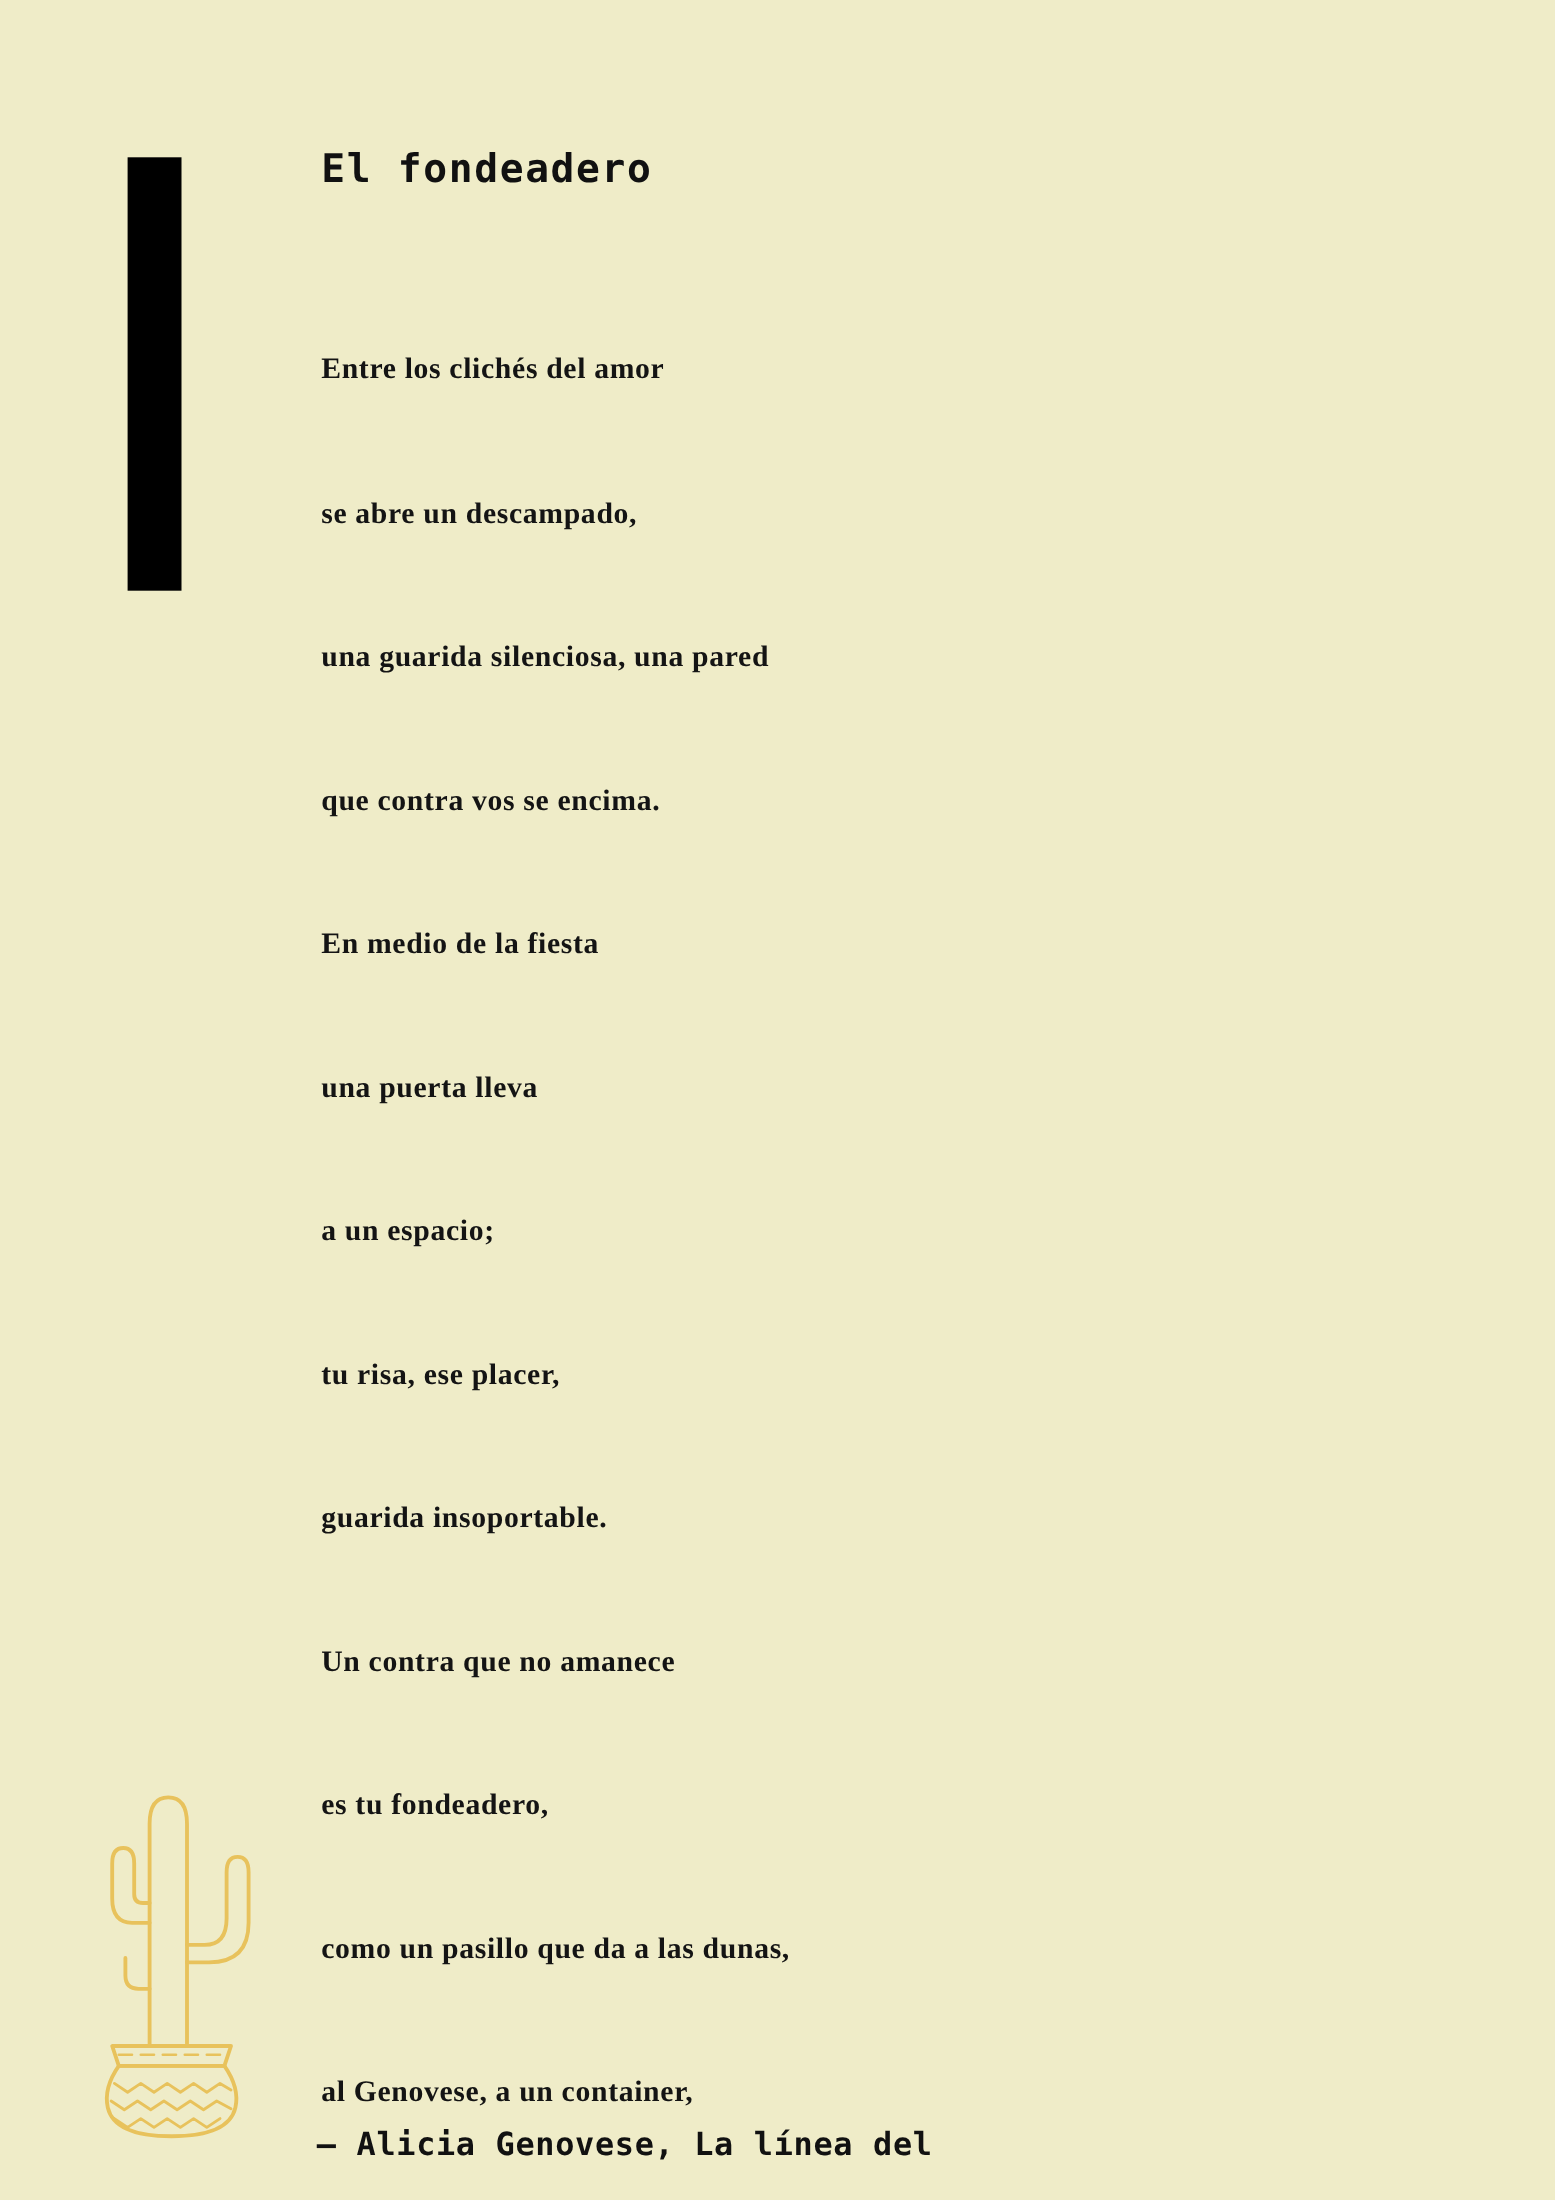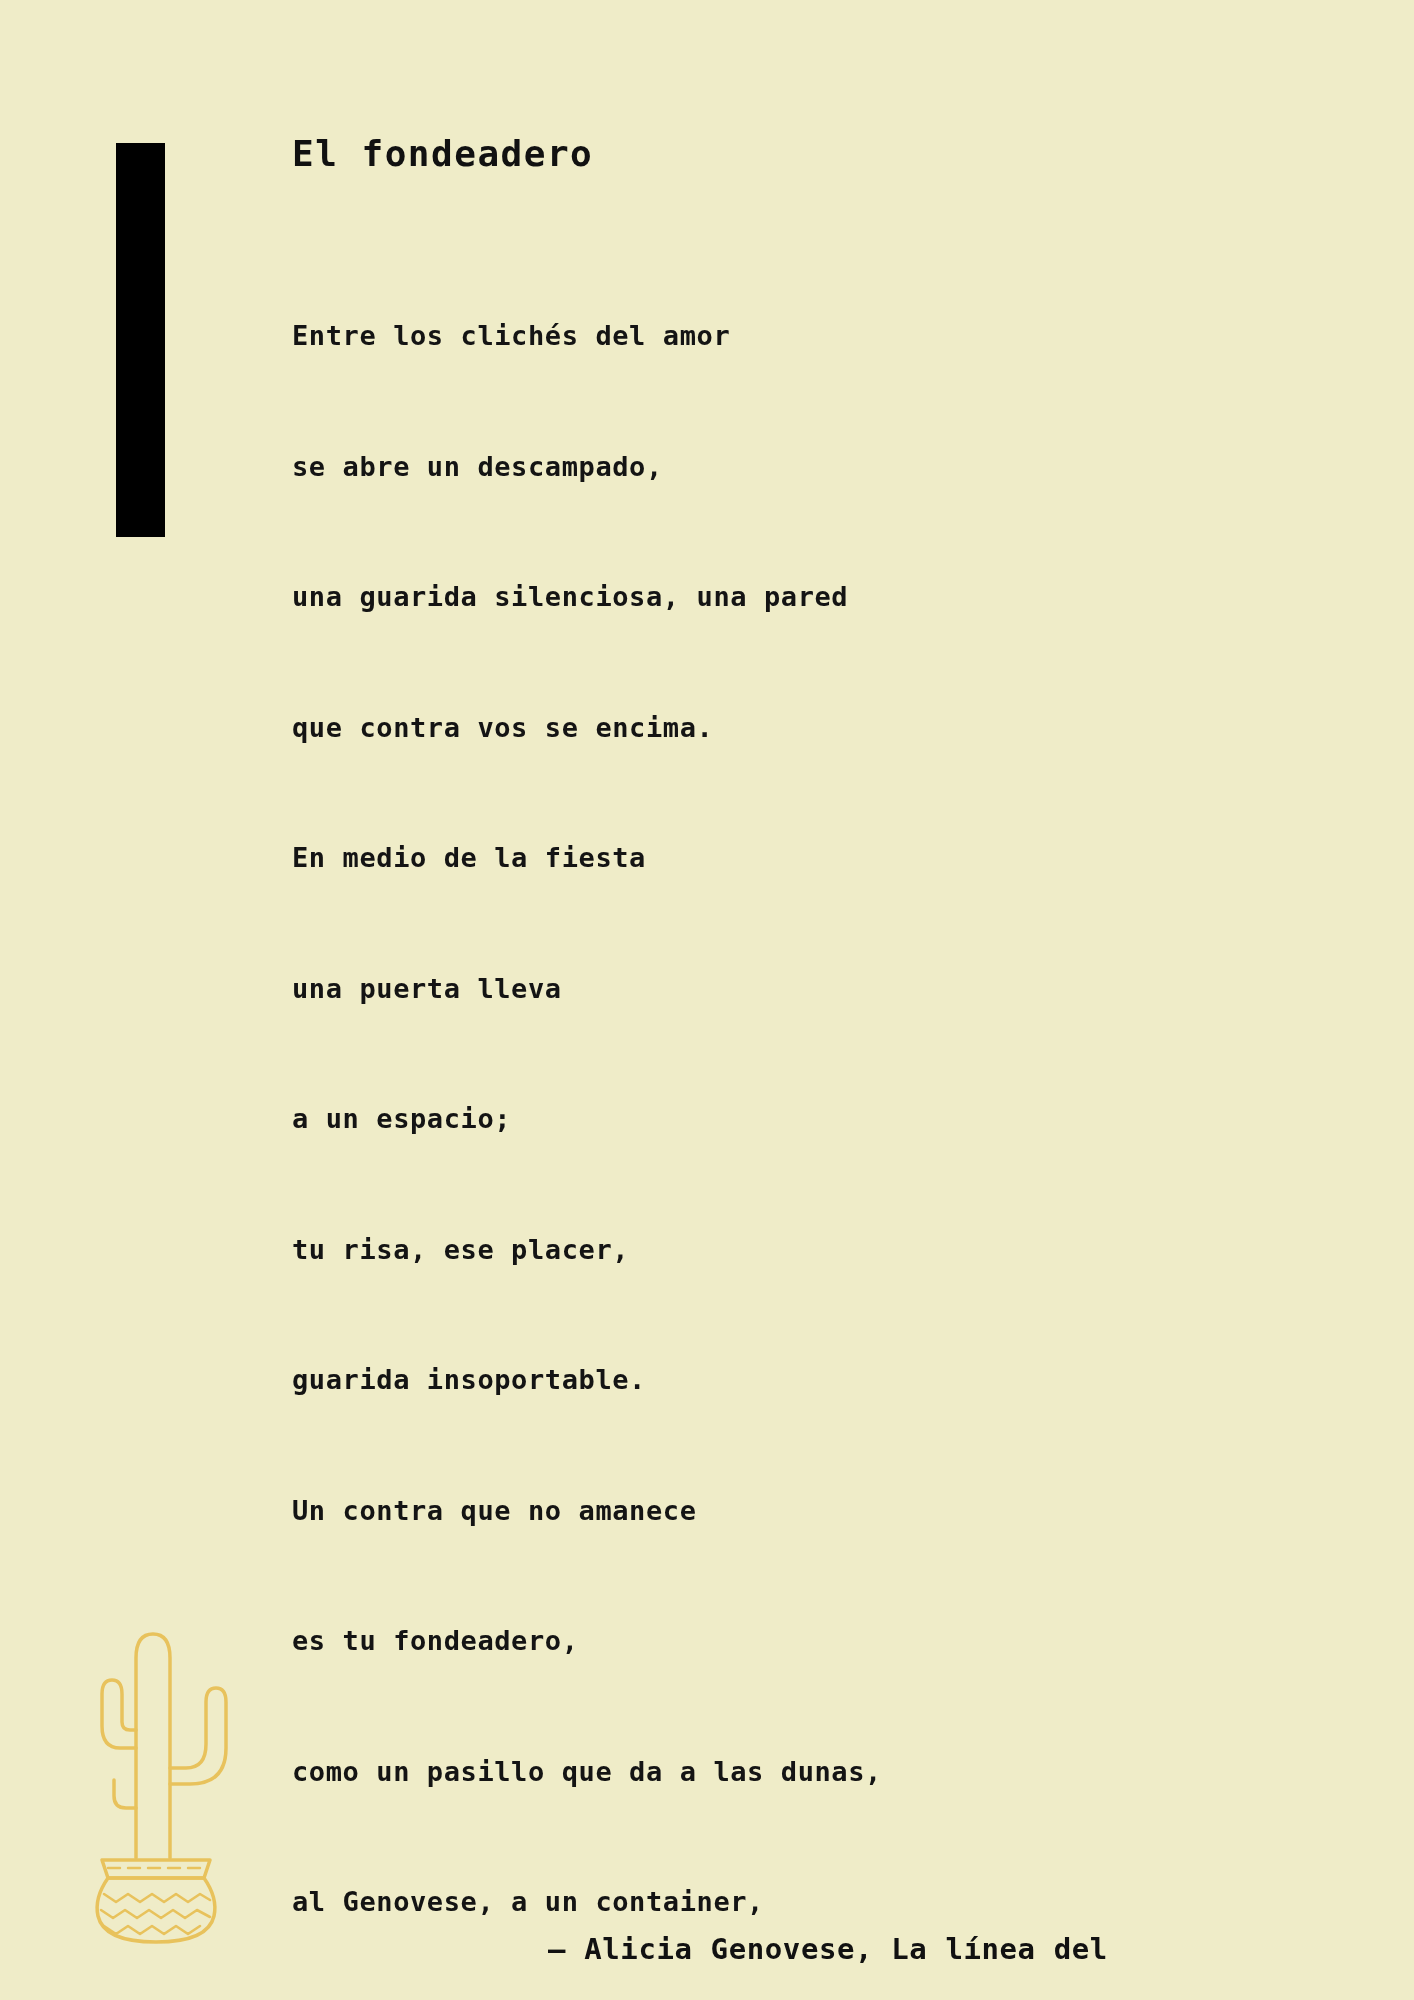--- a/index.html
+++ b/index.html
@@ -52,36 +52,37 @@
     font-weight: bold;
     line-height: 43.5px;
     color: #141414;
     letter-spacing: 0.6px;
     white-space: pre;
   }
 
   .poem-line {
     display: block;
     white-space: pre;
+    font-family: Liberation Serif, serif;
   }
 
   
   .attribution {
     position: absolute;
     left: 288px;
     top: 1832px;
     width: 1080px;
     font-size: 29px;
     font-weight: bold;
     line-height: 47px;
     letter-spacing: 0.6px;
     color: #111111;
     white-space: pre;
   }
-  .attr-line { display: block; white-space: pre; text-align: center; }
+  .attr-line { display: block; white-space: pre; }
 
   
   .cactus {
     position: absolute;
     left: 58px;
     top: 1598px;
     width: 190px;
     height: 350px;
   }
 </style>

